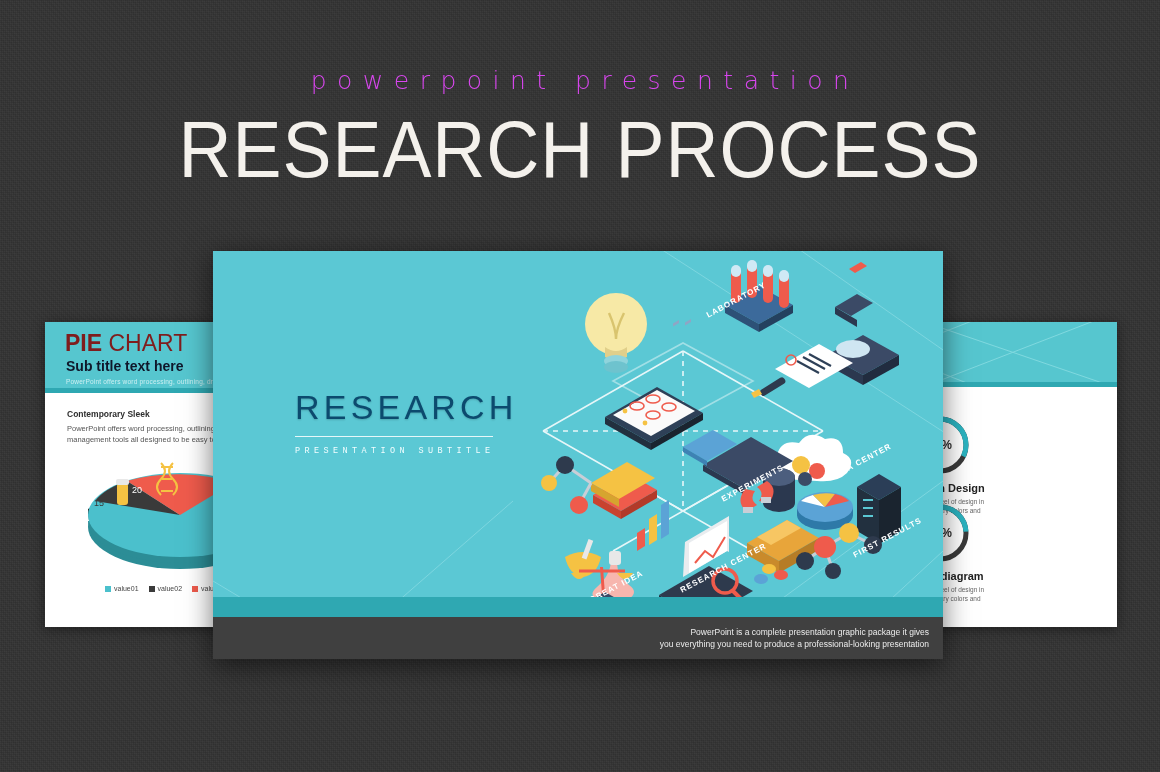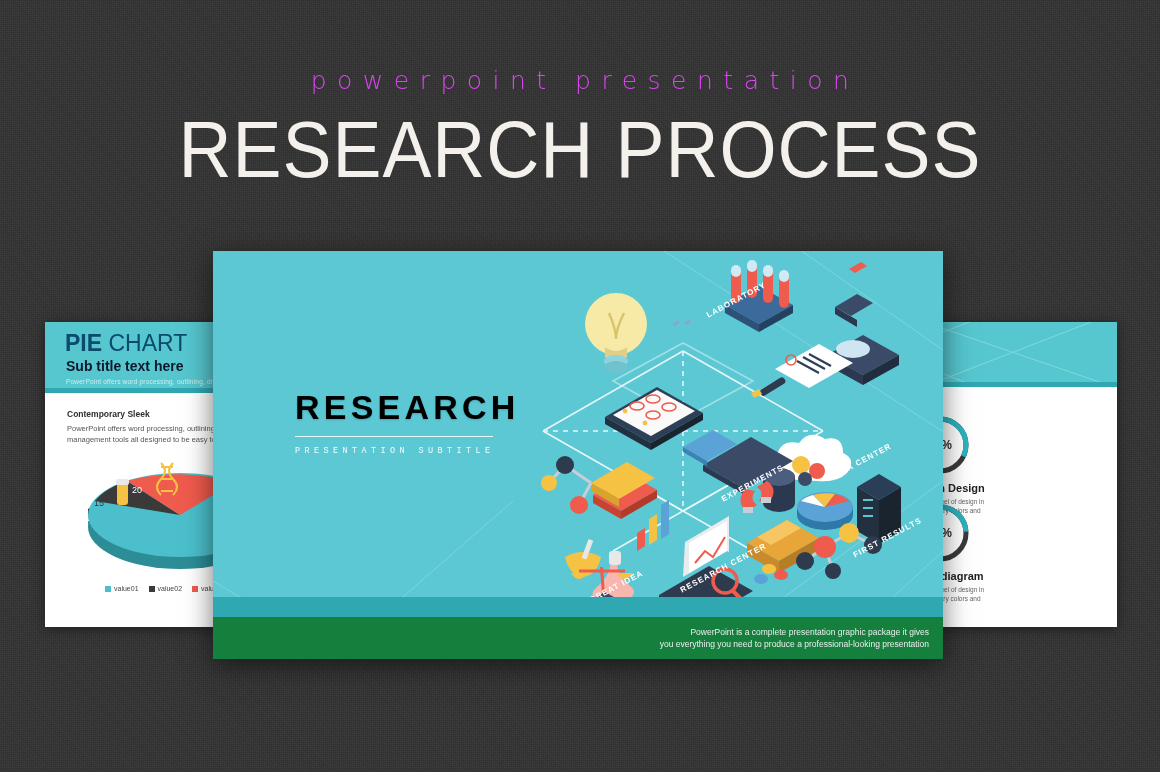--- a/index.html
+++ b/index.html
@@ -43,21 +43,21 @@
   }
 
   
   .slide{ position:absolute; background:#fff; overflow:hidden;
           box-shadow:0 2px 12px rgba(0,0,0,0.45); }
 
   
   #slide-left{ left:45px; top:322px; width:452px; height:305px; z-index:1; }
   .lc-header{ position:relative; height:66px; background:#56C6CF; overflow:hidden; }
   .lc-header .diag{ position:absolute; inset:0; }
-  .lc-title{ position:absolute; left:20px; top:8px; font-size:23px; color:#0c4a6e; font-weight:300; }
+  .lc-title{ position:absolute; left:20px; top:8px; font-size:23px; color:#7f1d1d; font-weight:300; }
   .lc-title b{ font-weight:700; }
   .lc-sub{ position:absolute; left:21px; top:36px; font-size:14px; color:#0f172a; font-weight:700; }
   .lc-tiny{ position:absolute; left:21px; top:56px; font-size:6.5px; color:#CCEFF2; letter-spacing:.2px; }
   .lc-rule{ height:5px; background:#2FA8B2; }
   .lc-body{ position:relative; height:234px; background:#fff; }
   .lc-h3{ position:absolute; left:22px; top:16px; font-size:8.5px; font-weight:700; color:#2e2e2e; }
   .lc-p{ position:absolute; left:22px; top:30px; width:290px; font-size:7.5px; line-height:11px; color:#555; }
 
   .pie-wrap{ position:absolute; left:20px; top:56px; width:230px; height:130px;text-align:right; }
   .pie-legend{ position:absolute; left:60px; top:192px; font-size:7px; color:#444;
@@ -83,25 +83,25 @@
   .connector::after{ content:""; position:absolute; right:-1px; top:-2.2px;
                      width:6px; height:6px; border-radius:50%; background:#333; }
   .connector::before{ content:""; position:absolute; left:-1px; top:-2.2px;
                       width:6px; height:6px; border-radius:50%; background:#333; }
 
   
   #slide-main{ left:213px; top:251px; width:730px; height:408px; z-index:5; background:#5BC8D4;
                box-shadow:0 6px 26px rgba(0,0,0,0.55); }
   .main-canvas{ position:absolute; inset:0; overflow:hidden; }
   .main-band{ position:absolute; left:0; bottom:42px; width:100%; height:20px; background:#2FA8B2; }
-  .main-footer{ position:absolute; left:0; bottom:0; width:100%; height:42px; background:#15803d; }
+  .main-footer{ position:absolute; left:0; bottom:0; width:100%; height:42px; background:#404040; }
   .main-footer p{ position:absolute; right:14px; top:9px; text-align:right;
                   font-size:8.5px; line-height:12px; color:#EDEDED; }
   .ms-title{ position:absolute; left:82px; top:137px; }
-  .ms-t1{ font-size:34px; letter-spacing:4.2px; color:#000000; font-weight:700;
+  .ms-t1{ font-size:34px; letter-spacing:4.2px; color:#0c4a6e; font-weight:400;
           text-shadow:0 1px 2px rgba(0,0,0,0.18); }
   .ms-t2{ font-size:20px; letter-spacing:10px; color:#FFFFFF; font-weight:400; margin-top:10px;
           text-shadow:0 1px 2px rgba(0,0,0,0.18); }
   .ms-hr{ width:198px; height:1px; background:rgba(255,255,255,0.85); margin-top:9px; }
   .ms-t3{ font-size:8.5px; letter-spacing:4.4px; color:#F2FEFF; margin-top:9px;font-family:Liberation Mono, monospace; }
 
   .iso-label{ position:absolute; color:#FFFFFF; font-weight:700; font-size:8px;
               letter-spacing:1.1px; white-space:nowrap; transform-origin:left center; }
   .iso-label.two{ line-height:10px; text-align:center; }
 </style>

